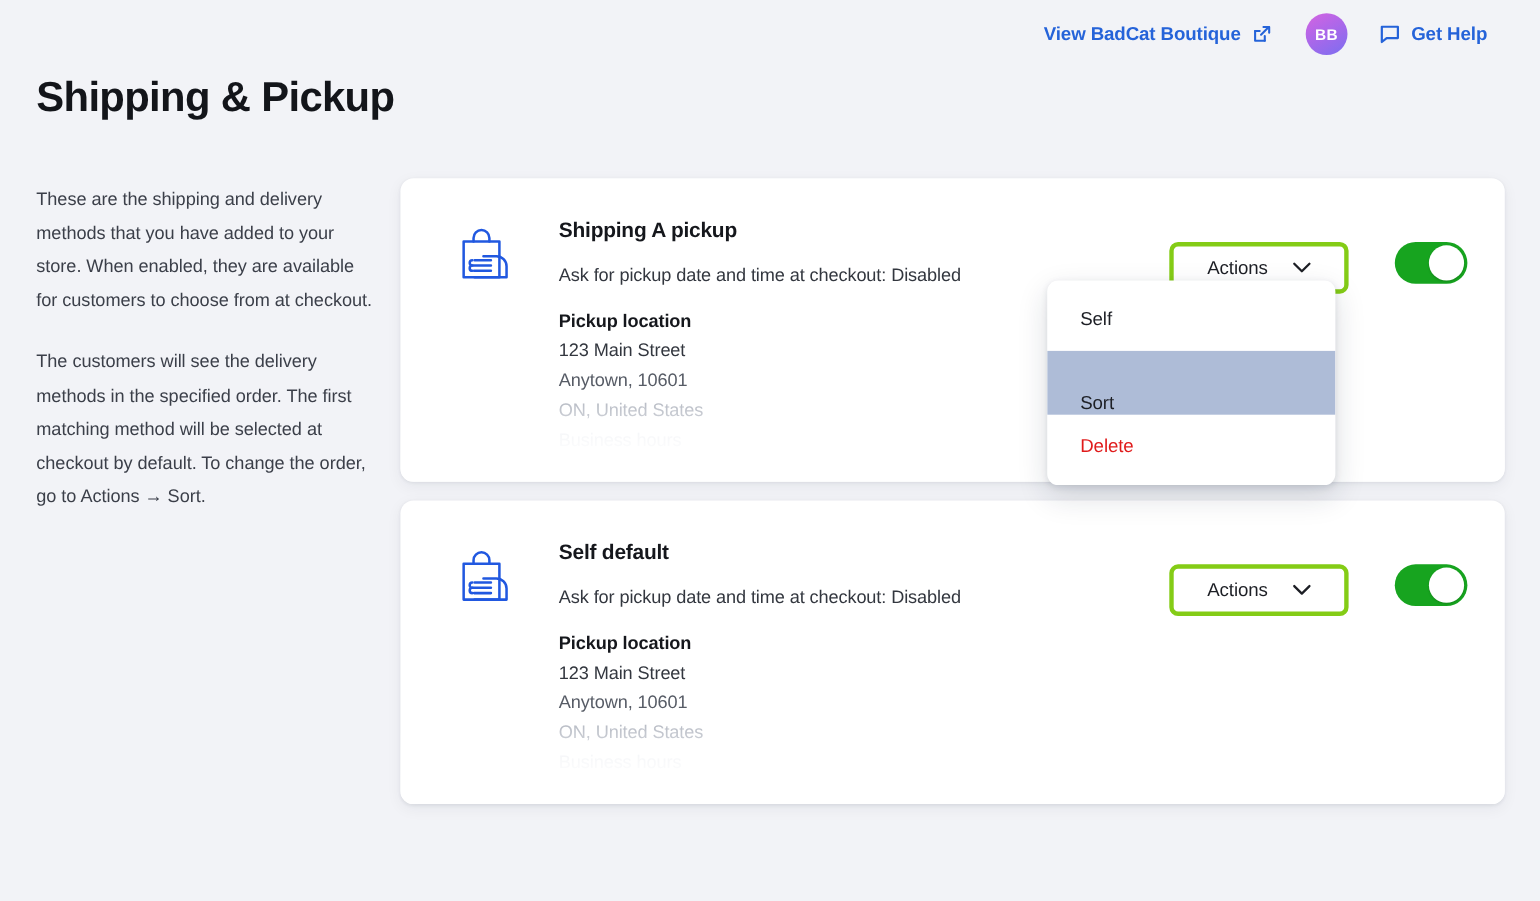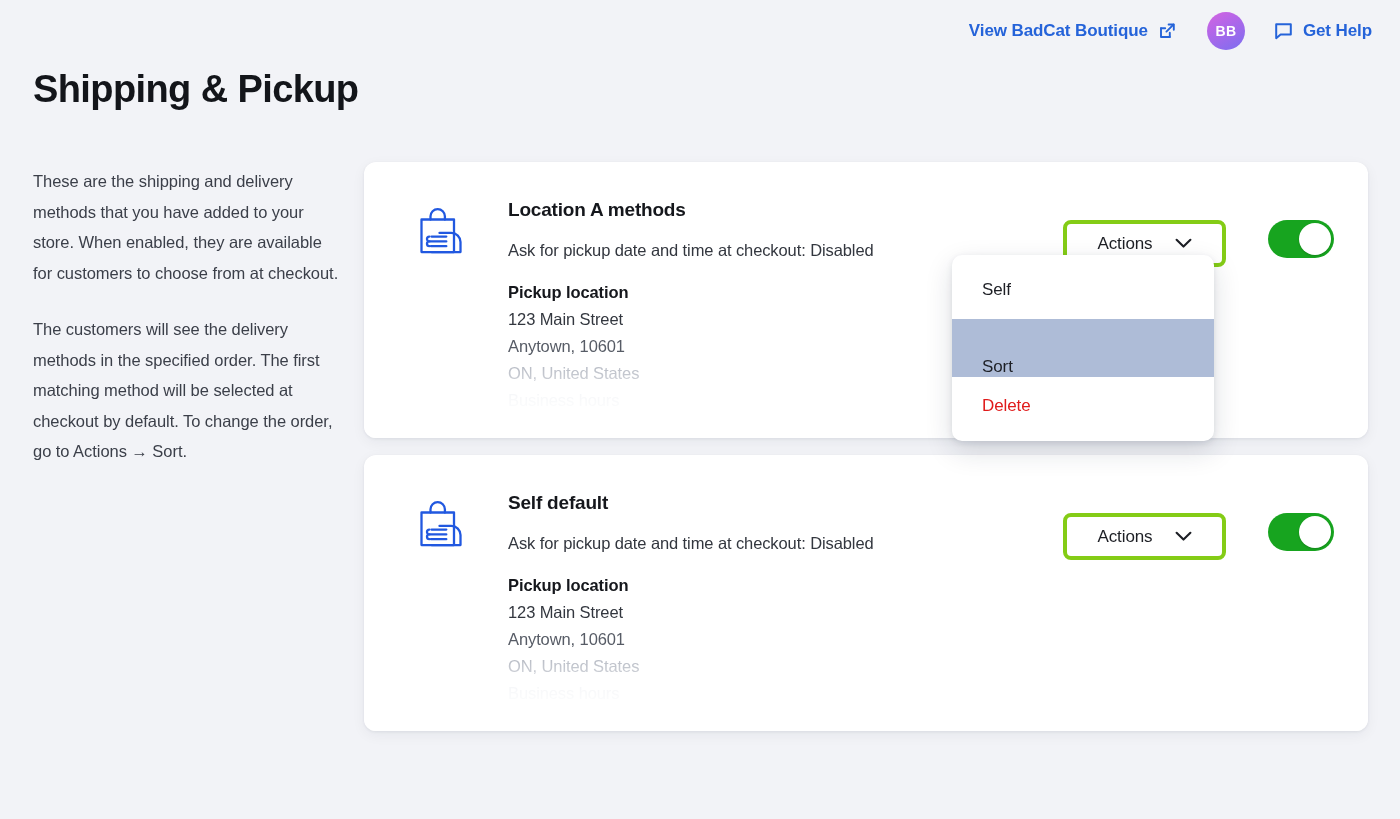--- a/index.html
+++ b/index.html
@@ -16,21 +16,21 @@
   }
 
   
   .topbar {
     position: absolute;
     top: 0; left: 0; right: 0;
     height: 62px;
     display: flex;
     align-items: center;
     justify-content: flex-end;
-    padding-right: 28px;
+    padding-right: 48px;
     gap: 0;
   }
   .store-link {
     display: flex;
     align-items: center;
     gap: 9px;
     color: #2563d9;
     font-size: 17px;
     font-weight: 700;
     letter-spacing: -0.1px;
@@ -274,21 +274,21 @@
         <svg width="66" height="66" viewBox="0 0 66 66" fill="none">
           <path d="M22.5 17.5v-3.2a7.2 7.2 0 0 1 14.4 0v3.2" stroke="#2158e0" stroke-width="2.3" stroke-linecap="round"></path>
           <path d="M13.5 17.5h32.5v32.6H13.5z" stroke="#2158e0" stroke-width="2.3" stroke-linejoin="round"></path>
           <path d="M31.5 30.9h11.8a9.2 9.2 0 0 1 9.2 9.2v10h-29" stroke="#2158e0" stroke-width="2.3" stroke-linecap="round" stroke-linejoin="round"></path>
           <path d="M23.5 34.6h14.8M21.8 39.4h16.5M23.0 44.2h15.3" stroke="#2158e0" stroke-width="2.3" stroke-linecap="round"></path>
           <path d="M21.4 34.6a2.4 2.4 0 0 0 0 4.8M21.4 39.4a2.4 2.4 0 0 0 0 4.8" stroke="#2158e0" stroke-width="2.3" stroke-linecap="round"></path>
         </svg>
       </div>
 
       <div class="card-body">
-        <div class="method-title">Location A methods</div>
+        <div class="method-title">Shipping A pickup</div>
         <div class="method-sub">Ask for pickup date and time at checkout: Disabled</div>
         <div class="loc-label">Pickup location</div>
         <div class="loc-line l1">123 Main Street</div>
         <div class="loc-line l2">Anytown, 10601</div>
         <div class="loc-line l3">ON, United States</div>
         <div class="loc-line l4">Business hours</div>
       </div>
 
       <div class="card-right">
         <button class="actions-btn">

